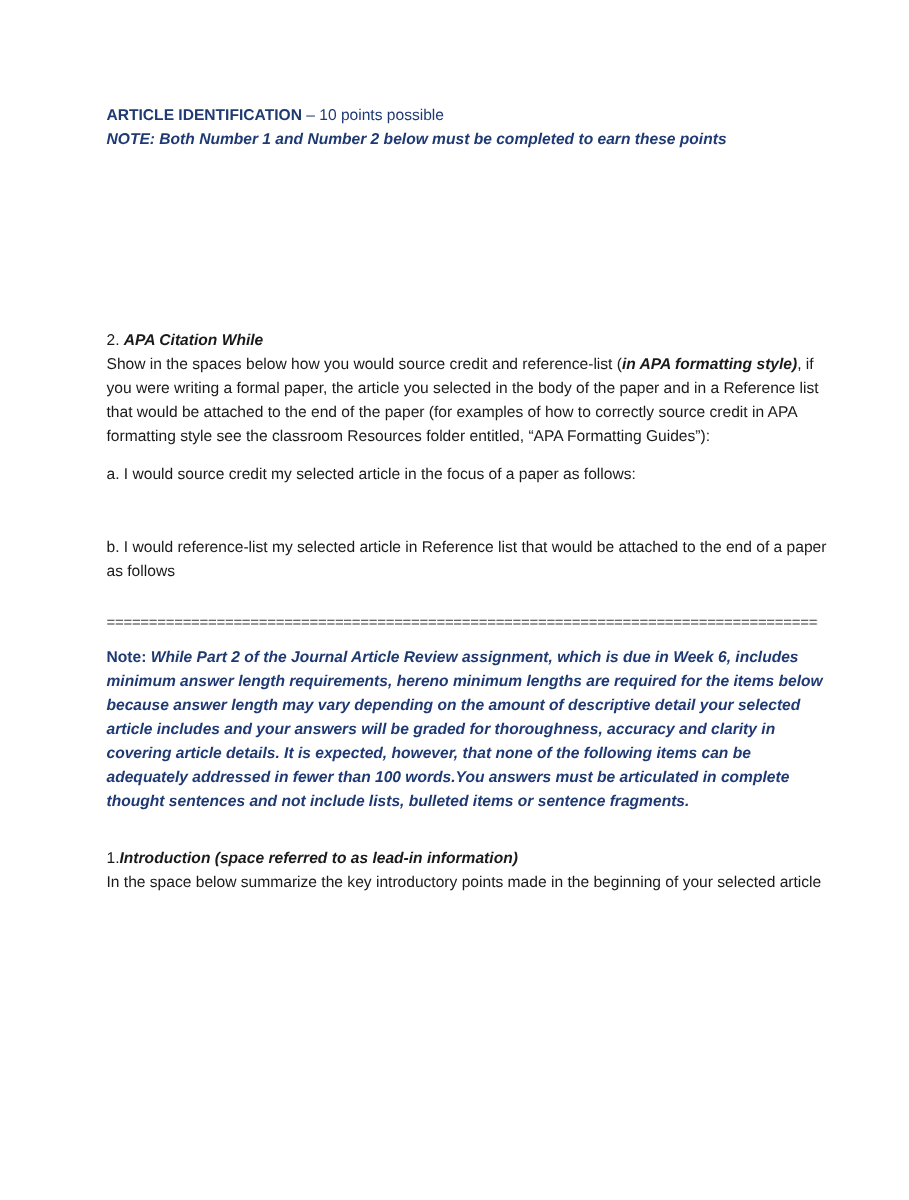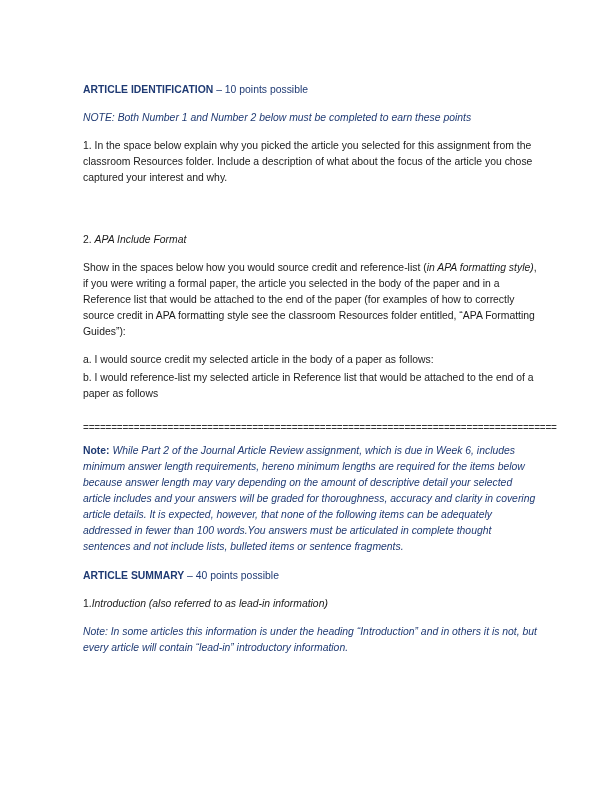--- a/index.html
+++ b/index.html
@@ -5,60 +5,56 @@
     html, body { margin: 0; padding: 0; background: #ffffff; }
     body { width: 606px; height: 800px; position: relative; overflow: hidden; }
     .page {
       position: absolute; left: 71px; top: 70px; width: 480px;
       font-family: "Liberation Sans", sans-serif;
       font-size: 10.4px; line-height: 16px; color: #1a1a1a;
     }
     .blue { color: #1f3a73; }
     .navy { color: #1f3a73; }
     .b { font-weight: bold; }
-    .i { font-style: italic; }
-    p { margin: 12px; }
+    .i { font-style: italic; font-weight: bold; }
+    p { margin: 0; }
     .gap6 { margin-top: 9px; }
     .block { position: absolute; left: 0; width: 480px; }
     .sep { letter-spacing: -0.2px; color: #333; font-size: 10px; white-space: nowrap; overflow: hidden; width: 474px; }
   </style>
 </head>
 <body>
 
 <div class="page">
 
   <div class="block" style="top:0px;">
     <p>
       <span class="b navy">ARTICLE IDENTIFICATION</span><span class="navy"> – 10 points possible</span>
     </p>
     <p class="i blue">NOTE:  Both Number 1 and Number 2 below must be completed to earn these points</p>
-    <p class="gap6">1. In the space below explain why you picked the article you selected for this assignment from the classroom Resources folder.  Include a description of what about the focus of the article you chose captured your interest and why.</p>
   </div>
 
   <div class="block" style="top:150px;">
     <p>
-      <span>2.  </span><span class="i">APA Include Format</span>
+      <span>2.  </span><span class="i">APA Citation While</span>
     </p>
     <p><span>Show in the spaces below how you would source credit and reference-list (</span><span class="i">in APA formatting style)</span><span>, if you were writing a formal paper, the article you selected in the body of the paper and in a Reference list that would be attached to the end of the paper (for examples of how to correctly source credit in APA formatting style see the classroom Resources folder entitled, “APA Formatting Guides”):</span></p>
-    <p class="gap6">a. I would source credit my selected article in the body of a paper as follows:</p>
+    <p class="gap6">a. I would source credit my selected article in the focus of a paper as follows:</p>
   </div>
 
   <div class="block" style="top:288px;">
     <p>b. I would reference-list my selected article in Reference list that would be attached to the end of a paper as follows</p>
   </div>
 
   <div class="block" style="top:338px;">
     <p class="sep">=====================================================================================</p>
   </div>
 
   <div class="block" style="top:361px;">
     <p class="blue"><span class="b">Note:</span><span class="i">  While Part 2 of the Journal Article Review assignment, which is due in Week 6, includes minimum answer length requirements, hereno minimum lengths are required for the items below because answer length may vary depending on the amount of descriptive detail your selected article includes and your answers will be graded for thoroughness, accuracy and clarity in covering article details.  It is expected, however, that none of the following items can be adequately addressed in fewer than 100 words.You answers must be articulated in complete thought sentences and not include lists, bulleted items or sentence fragments.</span></p>
   </div>
 
   <div class="block" style="top:486px;">
-    <p>
-      <span class="b navy">ARTICLE SUMMARY</span><span class="navy"> – 40 points possible</span>
-    </p>
-    <p class="gap6"><span>1.</span><span class="i">Introduction (also referred to as lead-in information)</span></p>
-    <p class="i blue">Note:  In some articles this information is under the heading “Introduction” and in others it is not, but every article will contain “lead-in” introductory information.</p>
+    <p class="gap6"><span>1.</span><span class="i">Introduction (space referred to as lead-in information)</span></p>
+    <p style="white-space:nowrap;">In the space below summarize the key introductory points made in the beginning of your selected article</p>
   </div>
 
 </div>
 
 </body></html>

